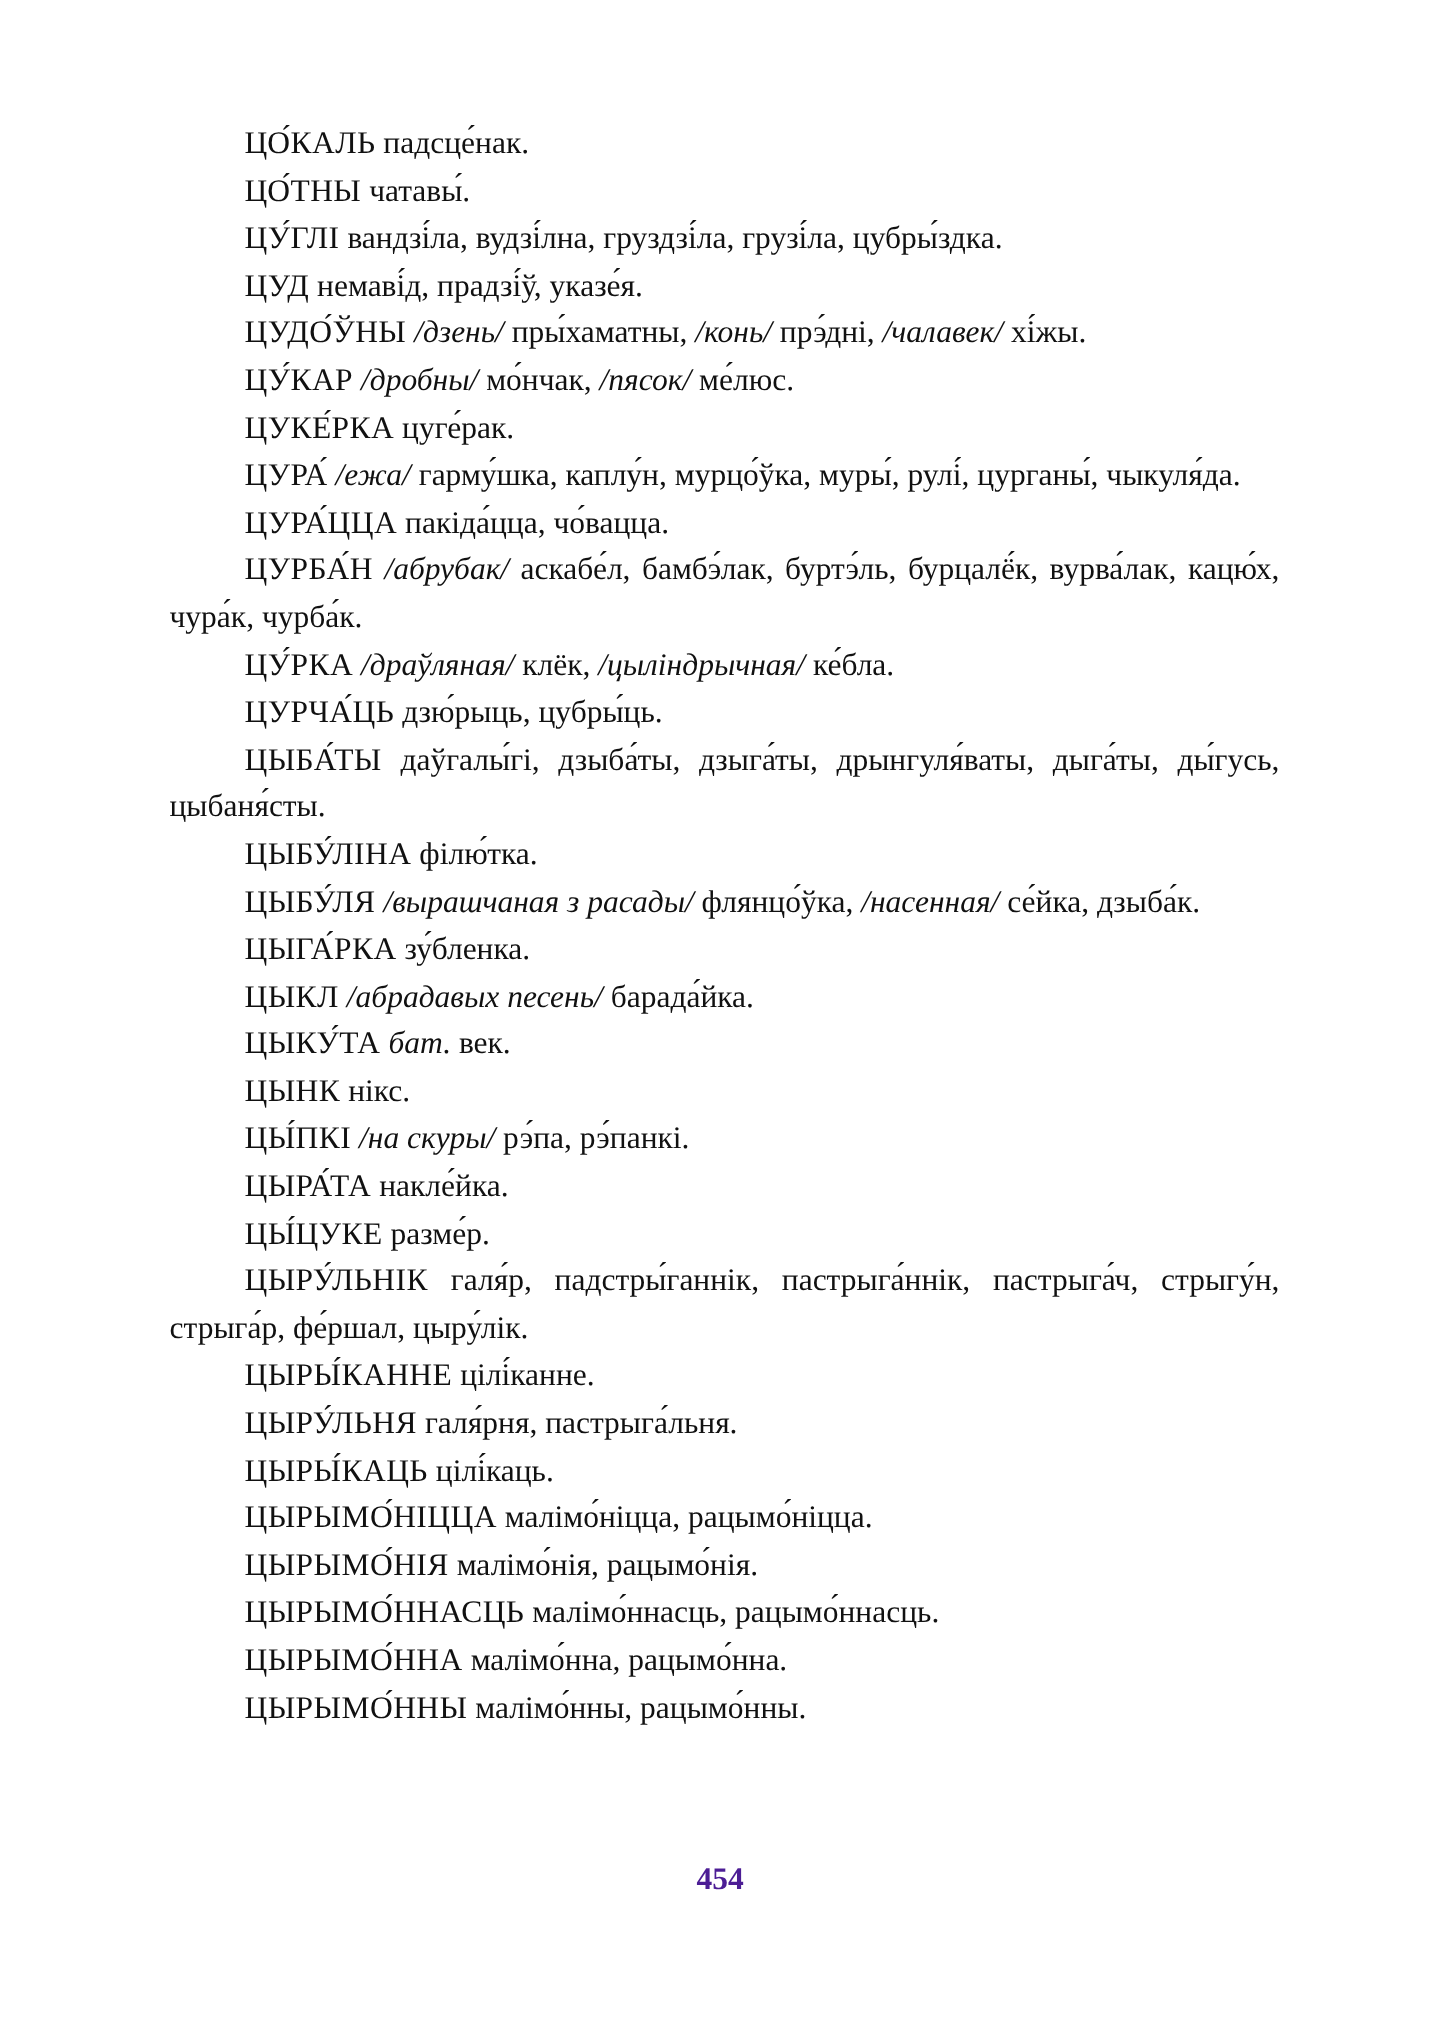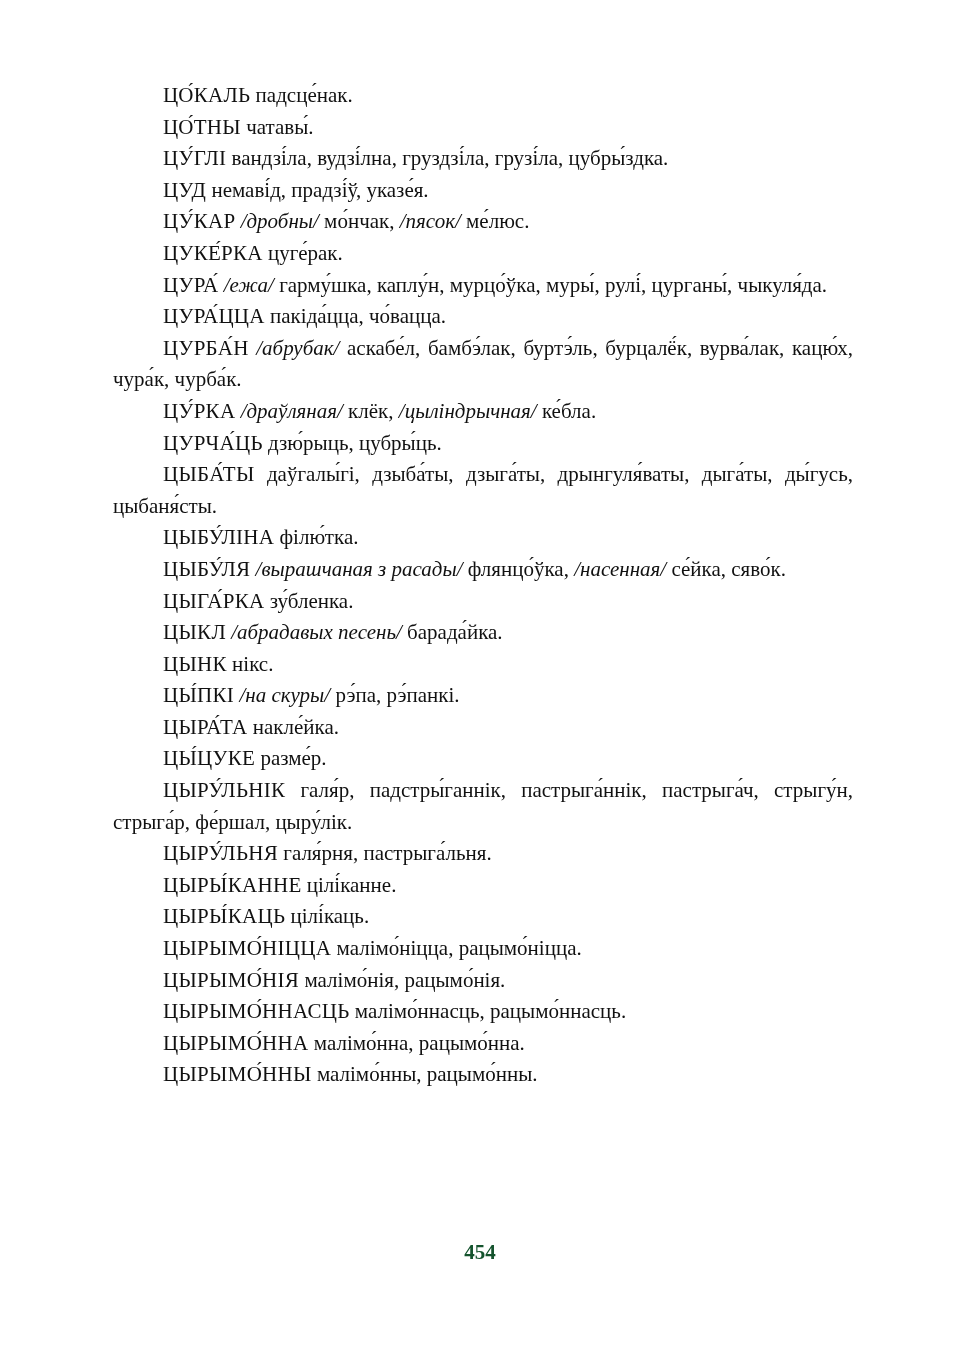--- a/index.html
+++ b/index.html
@@ -8,50 +8,52 @@
     position: absolute; left: 113px; top: 80px; width: 740px;
     font-family: "Liberation Serif", "DejaVu Serif", serif;
     font-size: 21px; line-height: 31.6px; color: #111;
     text-align: justify;
   }
   .entry { text-indent: 50px; margin: 0; }
   .hw { font-family: "Liberation Sans Narrow", "Liberation Serif", serif; letter-spacing: 0.3px; }
   .it { font-style: italic; }
   .pagenum {
     position: absolute; left: 0; width: 960px; top: 1240px; text-align: center;
-    font-family: "Liberation Serif", serif; font-weight: bold; font-size: 21px; color: #14532d;
+    font-family: "Liberation Serif", serif; font-weight: bold; font-size: 21px; color: #4c1d95;
   }
 </style>
 </head>
 <body>
 
 <div class="page" id="page">
     <p class="entry"><span class="hw">ЦО́КАЛЬ</span><span> падсце́нак.</span></p>
     <p class="entry"><span class="hw">ЦО́ТНЫ</span><span> чатавы́.</span></p>
     <p class="entry"><span class="hw">ЦУ́ГЛІ</span><span> вандзі́ла, вудзі́лна, груздзі́ла, грузі́ла, цубры́здка.</span></p>
     <p class="entry"><span class="hw">ЦУД</span><span> немаві́д, прадзі́ў, указе́я.</span></p>
+    <p class="entry"><span class="hw">ЦУДО́ЎНЫ</span><span> </span><span class="it">/дзень/</span><span> пры́хаматны, </span><span class="it">/конь/</span><span> прэ́дні, </span><span class="it">/чалавек/</span><span> хі́жы.</span></p>
     <p class="entry"><span class="hw">ЦУ́КАР</span><span> </span><span class="it">/дробны/</span><span> мо́нчак, </span><span class="it">/пясок/</span><span> ме́люс.</span></p>
     <p class="entry"><span class="hw">ЦУКЕ́РКА</span><span> цуге́рак.</span></p>
     <p class="entry"><span class="hw">ЦУРА́</span><span> </span><span class="it">/ежа/</span><span> гарму́шка, каплу́н, мурцо́ўка, муры́, рулі́, цурганы́, чыкуля́да.</span></p>
     <p class="entry"><span class="hw">ЦУРА́ЦЦА</span><span> пакіда́цца, чо́вацца.</span></p>
     <p class="entry"><span class="hw">ЦУРБА́Н</span><span> </span><span class="it">/абрубак/</span><span> аскабе́л, бамбэ́лак, буртэ́ль, бурцалё́к, вурва́лак, кацю́х, чура́к, чурба́к.</span></p>
     <p class="entry"><span class="hw">ЦУ́РКА</span><span> </span><span class="it">/драўляная/</span><span> клёк, </span><span class="it">/цыліндрычная/</span><span> ке́бла.</span></p>
     <p class="entry"><span class="hw">ЦУРЧА́ЦЬ</span><span> дзю́рыць, цубры́ць.</span></p>
     <p class="entry"><span class="hw">ЦЫБА́ТЫ</span><span> даўгалы́гі, дзыба́ты, дзыга́ты, дрынгуля́ваты, дыга́ты, ды́гусь, цыбаня́сты.</span></p>
     <p class="entry"><span class="hw">ЦЫБУ́ЛІНА</span><span> філю́тка.</span></p>
-    <p class="entry"><span class="hw">ЦЫБУ́ЛЯ</span><span> </span><span class="it">/вырашчаная з расады/</span><span> флянцо́ўка, </span><span class="it">/насенная/</span><span> се́йка, сяво́к.</span></p>
+    <p class="entry"><span class="hw">ЦЫБУ́ЛЯ</span><span> </span><span class="it">/вырашчаная з расады/</span><span> флянцо́ўка, </span><span class="it">/насенная/</span><span> се́йка, дзыба́к.</span></p>
     <p class="entry"><span class="hw">ЦЫГА́РКА</span><span> зу́бленка.</span></p>
     <p class="entry"><span class="hw">ЦЫКЛ</span><span> </span><span class="it">/абрадавых песень/</span><span> барада́йка.</span></p>
+    <p class="entry"><span class="hw">ЦЫКУ́ТА</span><span> </span><span class="it">бат.</span><span> век.</span></p>
     <p class="entry"><span class="hw">ЦЫНК</span><span> нікс.</span></p>
     <p class="entry"><span class="hw">ЦЫ́ПКІ</span><span> </span><span class="it">/на скуры/</span><span> рэ́па, рэ́панкі.</span></p>
     <p class="entry"><span class="hw">ЦЫРА́ТА</span><span> накле́йка.</span></p>
     <p class="entry"><span class="hw">ЦЫ́ЦУКЕ</span><span> разме́р.</span></p>
     <p class="entry"><span class="hw">ЦЫРУ́ЛЬНІК</span><span> галя́р, падстры́ганнік, пастрыга́ннік, пастрыга́ч, стрыгу́н, стрыга́р, фе́ршал, цыру́лік.</span></p>
+    <p class="entry"><span class="hw">ЦЫРЫ́КАННЕ</span><span> цілі́канне.</span></p>
     <p class="entry"><span class="hw">ЦЫРУ́ЛЬНЯ</span><span> галя́рня, пастрыга́льня.</span></p>
-    <p class="entry"><span class="hw">ЦЫРЫ́КАННЕ</span><span> цілі́канне.</span></p>
     <p class="entry"><span class="hw">ЦЫРЫ́КАЦЬ</span><span> цілі́каць.</span></p>
     <p class="entry"><span class="hw">ЦЫРЫМО́НІЦЦА</span><span> малімо́ніцца, рацымо́ніцца.</span></p>
     <p class="entry"><span class="hw">ЦЫРЫМО́НІЯ</span><span> малімо́нія, рацымо́нія.</span></p>
     <p class="entry"><span class="hw">ЦЫРЫМО́ННАСЦЬ</span><span> малімо́ннасць, рацымо́ннасць.</span></p>
     <p class="entry"><span class="hw">ЦЫРЫМО́ННА</span><span> малімо́нна, рацымо́нна.</span></p>
     <p class="entry"><span class="hw">ЦЫРЫМО́ННЫ</span><span> малімо́нны, рацымо́нны.</span></p>
   </div>
 <div class="pagenum">454</div>
 
 </body></html>

